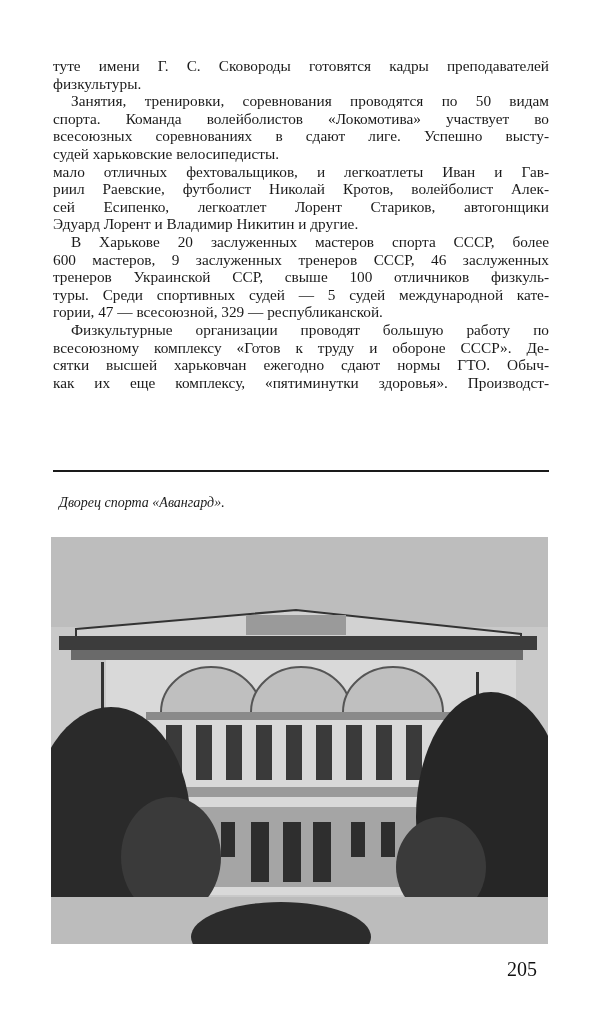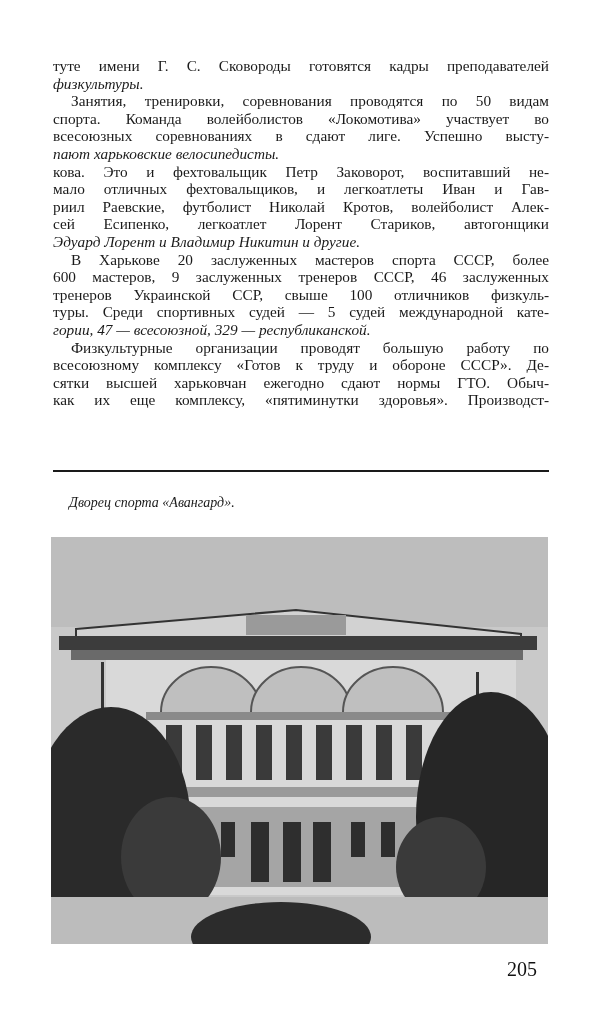--- a/index.html
+++ b/index.html
@@ -5,27 +5,27 @@
   html, body { margin: 0; padding: 0; background: #ffffff; }
   body { width: 600px; height: 1033px; position: relative; overflow: hidden; }
   .page { position: absolute; left: 0; top: 0; width: 600px; height: 1033px; background: #fff; }
   .text {
     position: absolute; left: 53px; top: 57px; width: 496px;
     font-family: "Liberation Serif", "DejaVu Serif", serif;
     font-size: 15.3px; line-height: 17.6px; color: #1a1a1a;
     text-align: justify;
   }
   .line { display: block; white-space: nowrap; text-align-last: justify; height: 17.6px; }
-  .line.last { text-align-last: left; font-style: italic; }
+  .line.last { text-align-last: left; }
   .line.indent { padding-left: 18px; }
   .rule {
     position: absolute; left: 53px; top: 470px; width: 496px; height: 2px; background: #1a1a1a;
   }
   .caption {
-    position: absolute; left: 69px; top: 495px;
+    position: absolute; left: 59px; top: 495px;
     font-family: "Liberation Serif", "DejaVu Serif", serif;
     font-style: italic; font-size: 14px; color: #1a1a1a;
   }
   .photo {
     position: absolute; left: 51px; top: 537px; width: 497px; height: 407px; overflow: hidden;
     background: linear-gradient(#b9b9b9, #d6d6d6 40%, #cfcfcf);
   }
   .photo svg { display: block; }
   .pagenum {
     position: absolute; right: 63px; top: 958px;
@@ -36,22 +36,21 @@
 <body>
 
 <div class="page">
 
   <div class="text">
     <span class="line">туте имени Г. С. Сковороды готовятся кадры преподавателей</span>
     <span class="line last">физкультуры.</span>
     <span class="line indent">Занятия, тренировки, соревнования проводятся по 50 видам</span>
     <span class="line">спорта. Команда волейболистов «Локомотива» участвует во</span>
     <span class="line">всесоюзных соревнованиях в сдают лиге. Успешно высту-</span>
-    <span class="line last">пают харьковские велосипедисты.</span>
-    <span class="line">кова. Это и фехтовальщик Петр Заковорот, воспитавший не-</span>
+    <span class="line last">судей харьковские велосипедисты.</span>
     <span class="line">мало отличных фехтовальщиков, и легкоатлеты Иван и Гав-</span>
     <span class="line">риил Раевские, футболист Николай Кротов, волейболист Алек-</span>
     <span class="line">сей Есипенко, легкоатлет Лорент Стариков, автогонщики</span>
     <span class="line last">Эдуард Лорент и Владимир Никитин и другие.</span>
     <span class="line indent">В Харькове 20 заслуженных мастеров спорта СССР, более</span>
     <span class="line">600 мастеров, 9 заслуженных тренеров СССР, 46 заслуженных</span>
     <span class="line">тренеров Украинской ССР, свыше 100 отличников физкуль-</span>
     <span class="line">туры. Среди спортивных судей — 5 судей международной кате-</span>
     <span class="line last">гории, 47 — всесоюзной, 329 — республиканской.</span>
     <span class="line indent">Физкультурные организации проводят большую работу по</span>

